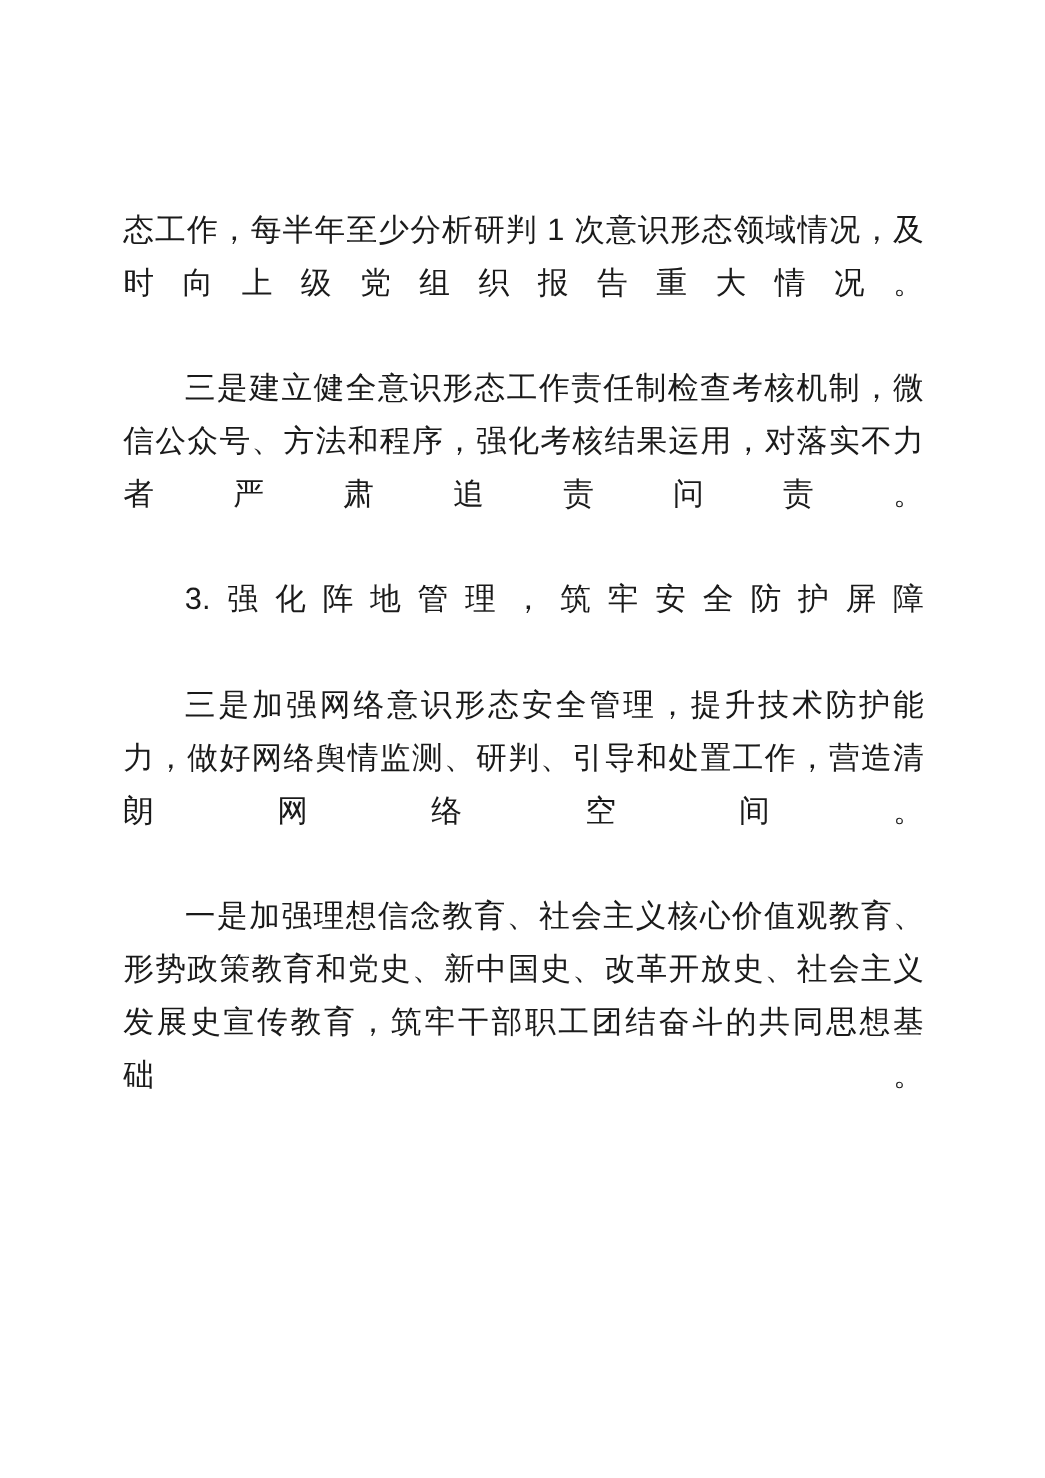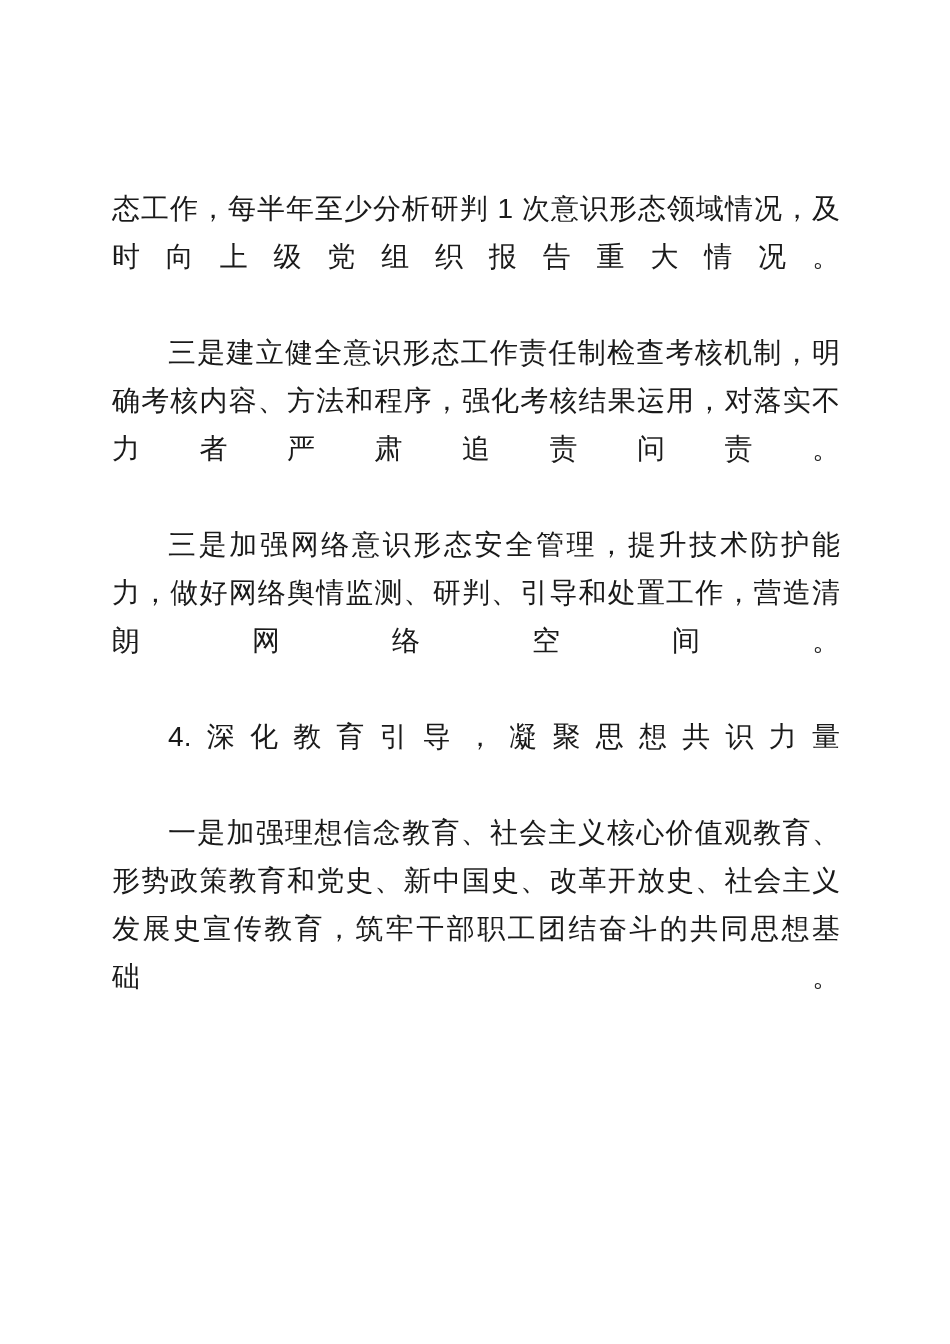--- a/index.html
+++ b/index.html
@@ -55,25 +55,25 @@
   }
 </style>
 </head>
 <body>
 
 <div class="page">
   <div class="doc-body">
 
     <p class="para">态工作，每半年至少分析研判 1 次意识形态领域情况，及时向上级党组织报告重大情况。</p>
 
-    <p class="para indent">三是建立健全意识形态工作责任制检查考核机制，明确考核内容、方法和程序，强化考核结果运用，对落实不力者严肃追责问责。</p>
+    <p class="para indent">三是建立健全意识形态工作责任制检查考核机制，微信公众号、方法和程序，强化考核结果运用，对落实不力者严肃追责问责。</p>
 
+    <p class="para indent">3.强化阵地管理，筑牢安全防护屏障</p>
 
 
 
     <p class="para indent">三是加强网络意识形态安全管理，提升技术防护能力，做好网络舆情监测、研判、引导和处置工作，营造清朗网络空间。</p>
 
-    <p class="para indent">4.深化教育引导，凝聚思想共识力量</p>
 
     <p class="para indent">一是加强理想信念教育、社会主义核心价值观教育、形势政策教育和党史、新中国史、改革开放史、社会主义发展史宣传教育，筑牢干部职工团结奋斗的共同思想基础。</p>
 
   </div>
 </div>
 
 </body></html>

